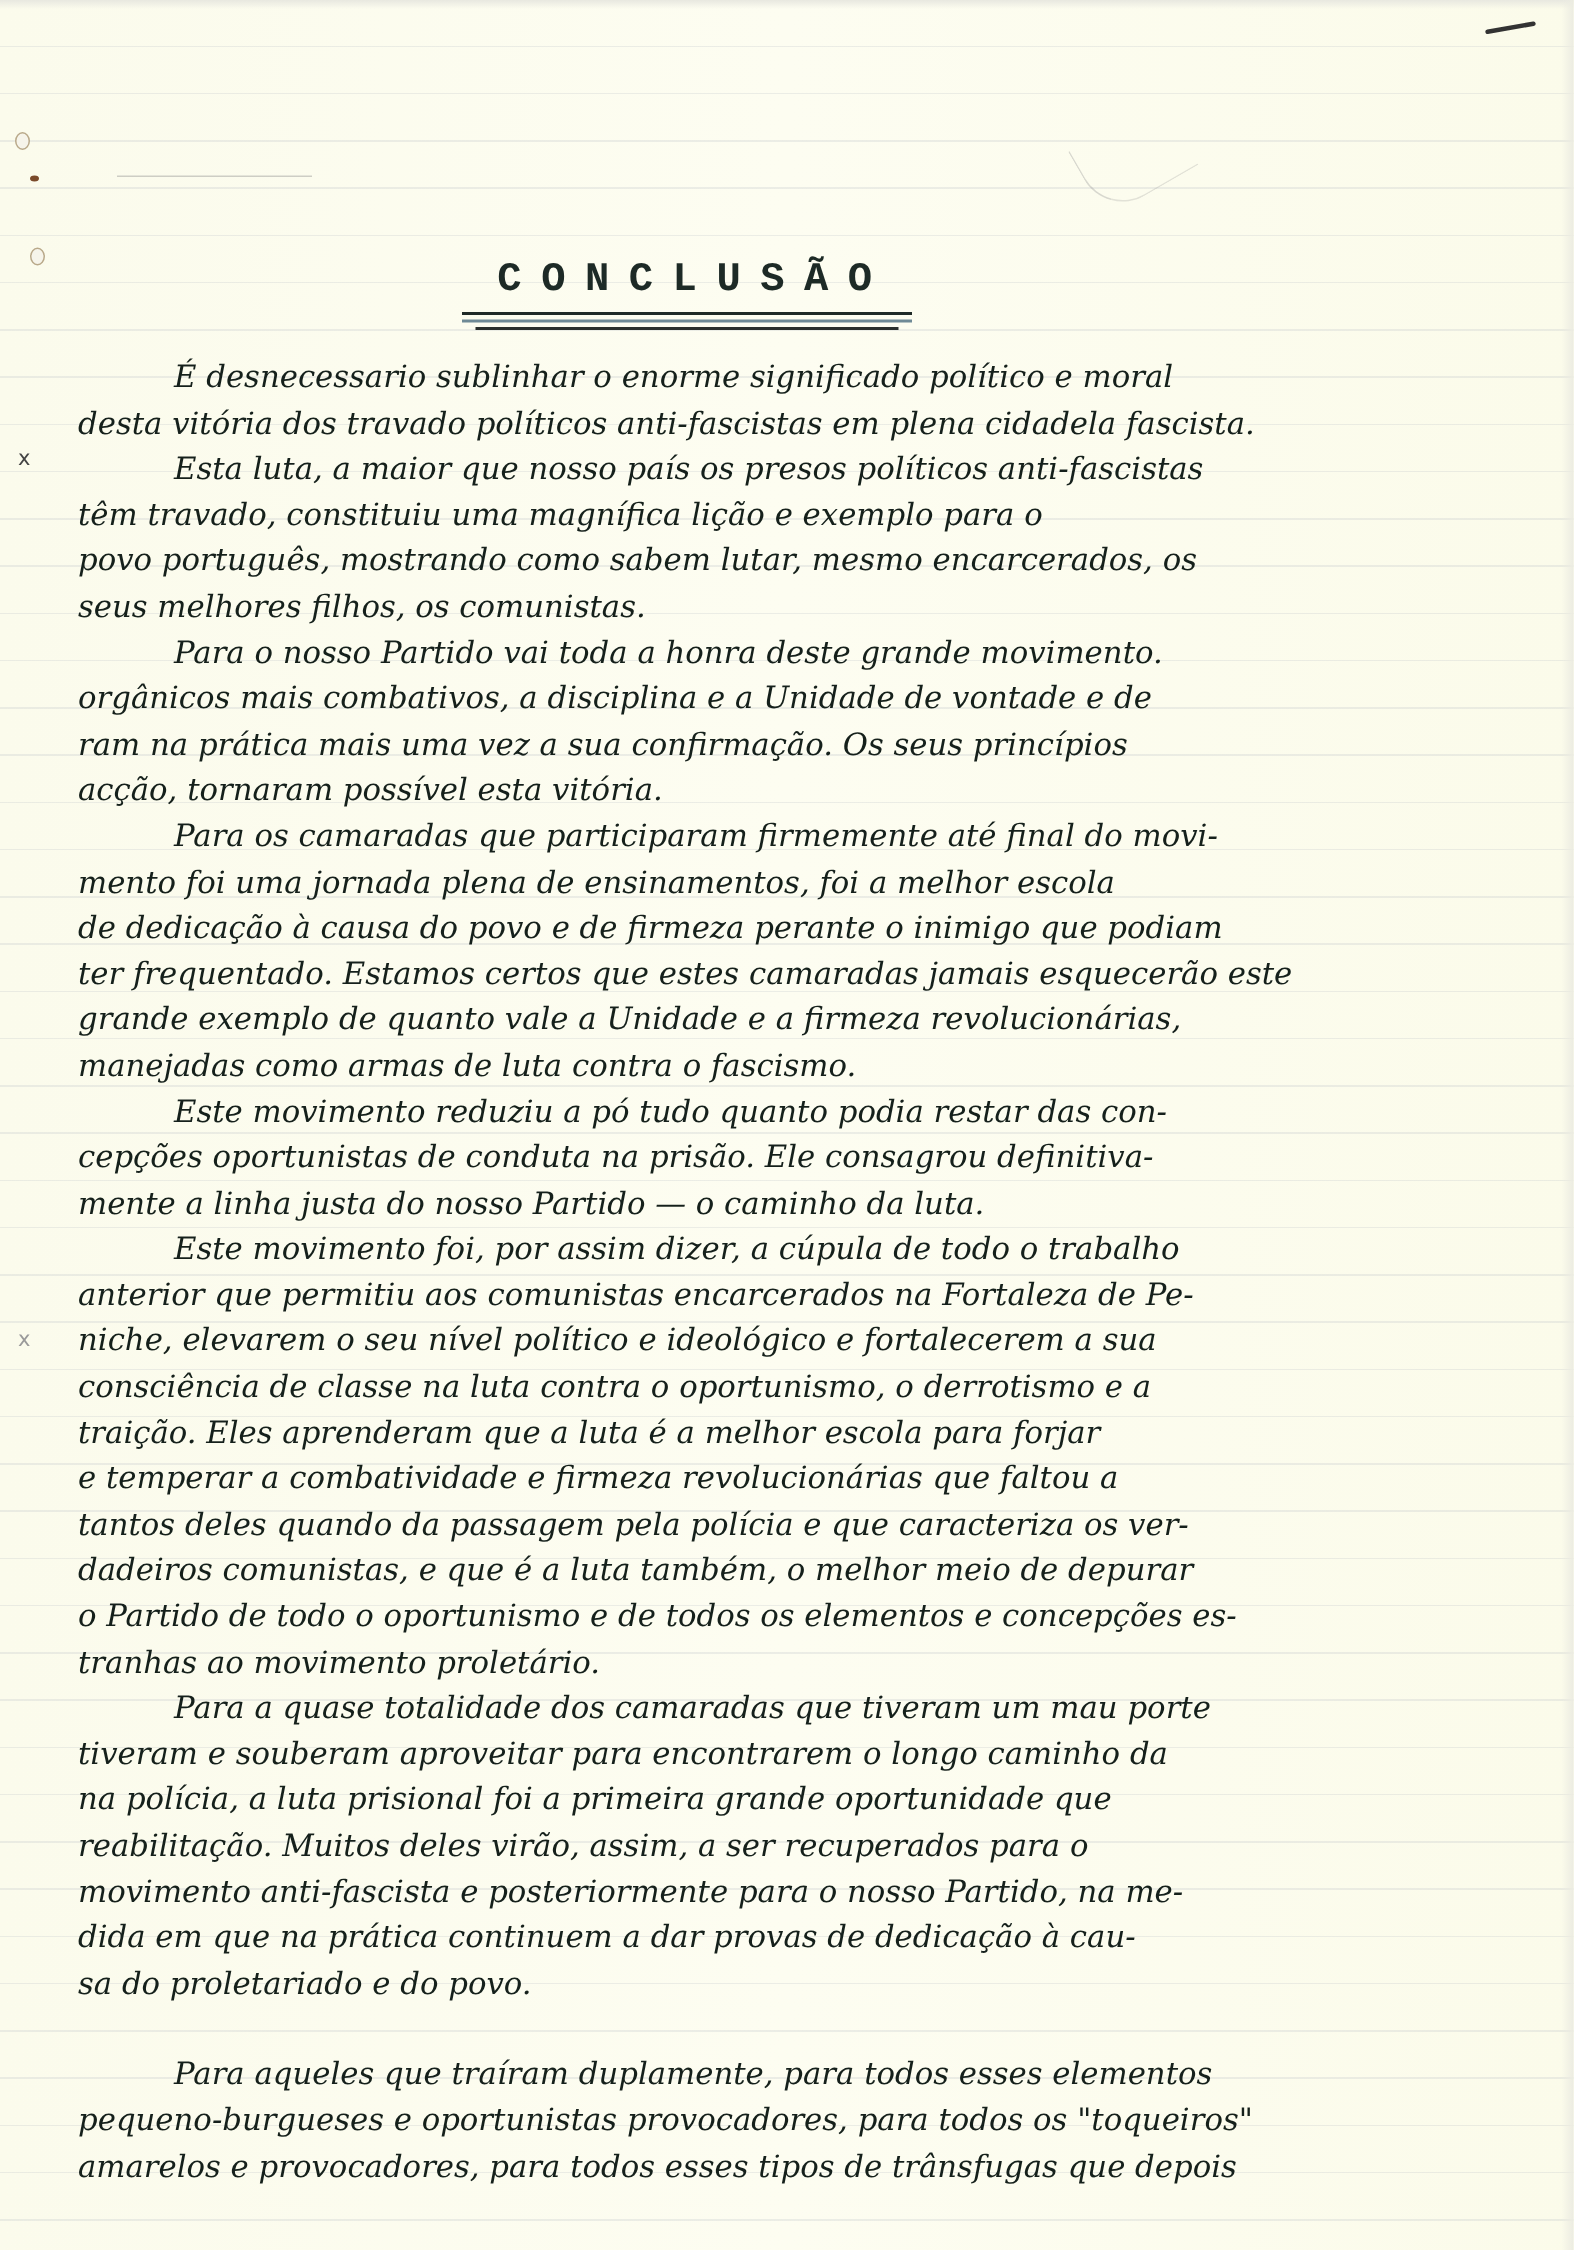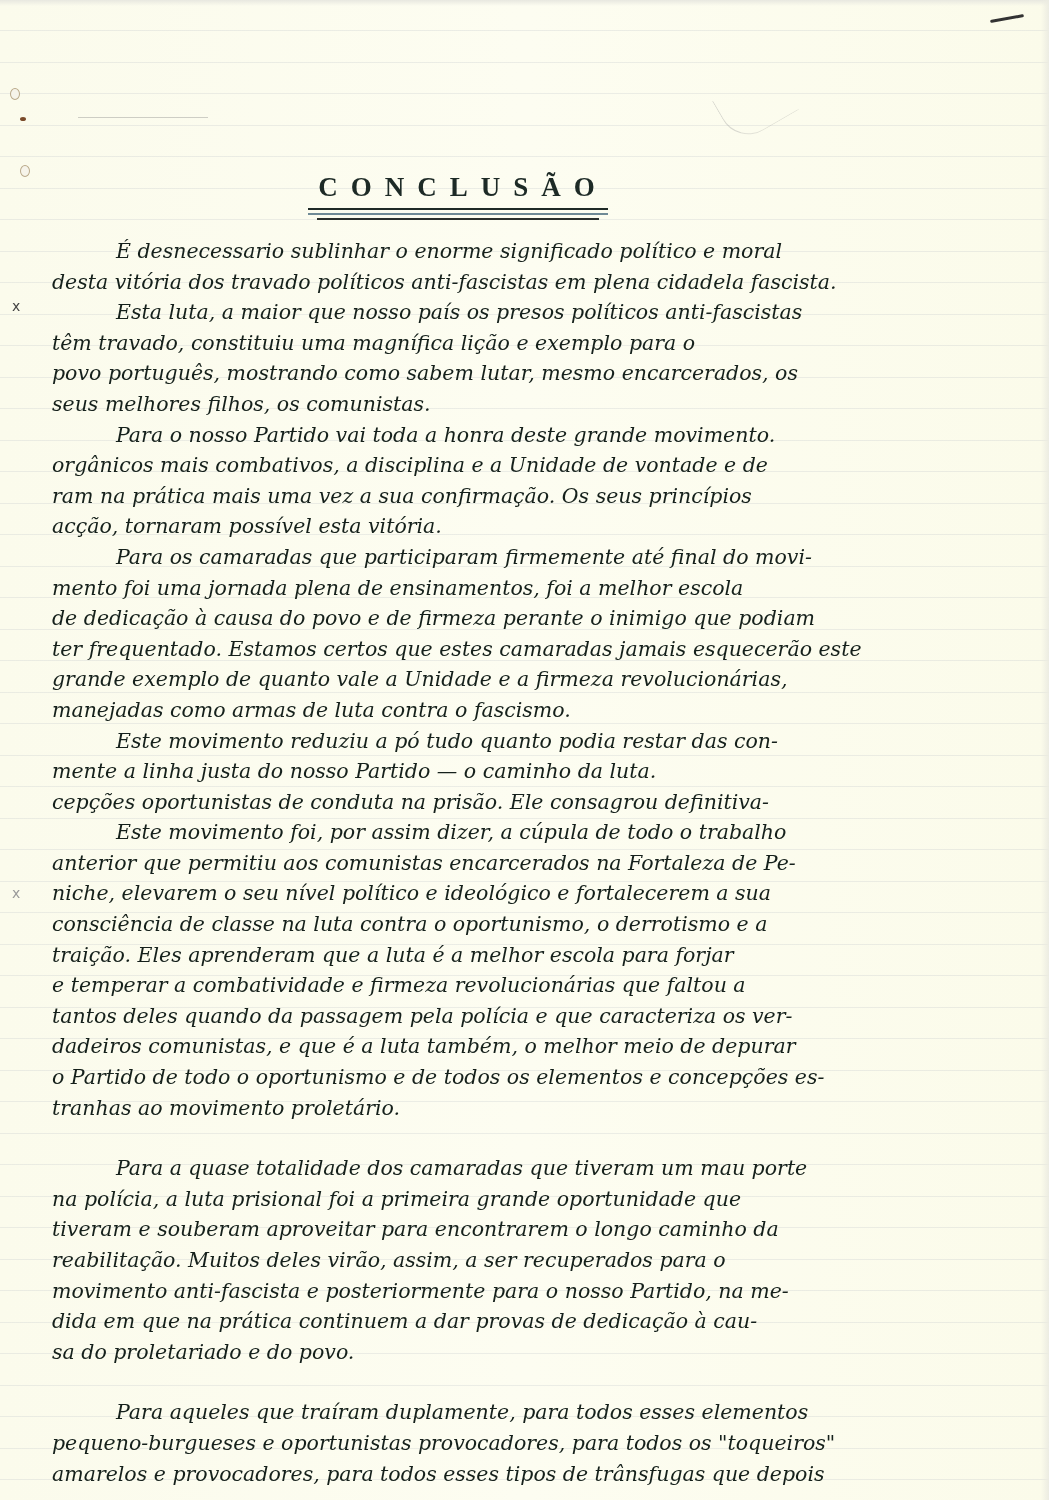--- a/index.html
+++ b/index.html
@@ -88,21 +88,21 @@
       background: rgba(120,120,120,0.35);
     }
     .title-wrap {
       position: absolute;
       left: 308px;
       top: 174px;
       width: 300px;
       text-align: center;
     }
     .title {
-      font-family: Liberation Serif, serif;
+      font-family: Liberation Mono, monospace;
       font-weight: bold;
       font-size: 27px;
       letter-spacing: 13px;
       color: #1d2a26;
       line-height: 1;
       padding-left: 10px;
       text-align: center;
     }
     .title-rule {
       height: 2px;
@@ -121,21 +121,21 @@
       font-style: italic;
       font-size: 20.5px;
       line-height: 30.6px;
     }
     .para { margin: 0; }
     .line {
       display: block;
       white-space: nowrap;
     }
     .line.indent { padding-left: 64px; }
-    .para.gap { margin-top: 30px; }
+    .para.gap { }
     .para.gap2 { margin-top: 30px; }
     .margin-mark {
       position: absolute;
       left: 12px;
       color: #444;
       font-family: "DejaVu Sans", sans-serif;
       font-size: 14px;
     }
     .margin-mark.faint { color: #9a9a9a; }
   </style>
@@ -186,41 +186,41 @@
       <span class="line indent">Para os camaradas que participaram firmemente até final do movi-</span>
       <span class="line">mento foi uma jornada plena de ensinamentos, foi a melhor escola</span>
       <span class="line">de dedicação à causa do povo e de firmeza perante o inimigo que podiam</span>
       <span class="line">ter frequentado.  Estamos certos que estes camaradas jamais esquecerão este</span>
       <span class="line">grande exemplo de quanto vale a  Unidade e a firmeza revolucionárias,</span>
       <span class="line">manejadas como armas de luta contra o fascismo.</span>
     </div>
 
     <div class="para">
       <span class="line indent">Este movimento reduziu a pó tudo quanto podia restar das con-</span>
+      <span class="line">cepções oportunistas de conduta na prisão.  Ele consagrou definitiva-</span>
       <span class="line">mente a linha justa do nosso Partido — o caminho da luta.</span>
-      <span class="line">cepções oportunistas de conduta na prisão.  Ele consagrou definitiva-</span>
     </div>
 
     <div class="para">
       <span class="line indent">Este movimento foi, por assim dizer, a cúpula de todo o trabalho</span>
       <span class="line">anterior que permitiu aos comunistas encarcerados na Fortaleza de Pe-</span>
       <span class="line">niche, elevarem o seu nível político e ideológico e fortalecerem a sua</span>
       <span class="line">consciência de classe na luta contra o oportunismo, o derrotismo e a</span>
       <span class="line">traição.  Eles aprenderam que a luta é a melhor escola para forjar</span>
       <span class="line">e temperar a combatividade e firmeza revolucionárias que faltou a</span>
       <span class="line">tantos deles quando da passagem pela polícia e que caracteriza os ver-</span>
       <span class="line">dadeiros comunistas, e que é a luta também, o melhor meio de depurar</span>
       <span class="line">o Partido de todo o oportunismo e de todos os elementos e concepções es-</span>
       <span class="line">tranhas ao movimento proletário.</span>
     </div>
 
     <div class="para gap">
       <span class="line indent">Para a quase totalidade dos camaradas que tiveram um mau porte</span>
+      <span class="line">tiveram e souberam aproveitar para encontrarem o longo caminho da</span>
       <span class="line">na polícia, a luta prisional foi a primeira grande oportunidade  que</span>
-      <span class="line">tiveram e souberam aproveitar para encontrarem o longo caminho da</span>
       <span class="line">reabilitação.  Muitos deles virão, assim, a ser recuperados para o</span>
       <span class="line">movimento anti-fascista e posteriormente para o nosso Partido, na me-</span>
       <span class="line">dida em que na prática continuem a dar provas de dedicação à cau-</span>
       <span class="line">sa do proletariado e do povo.</span>
     </div>
 
     <div class="para gap2">
       <span class="line indent">Para aqueles que traíram duplamente, para todos esses elementos</span>
       <span class="line">pequeno-burgueses e oportunistas provocadores, para todos os "toqueiros"</span>
       <span class="line">amarelos e provocadores, para todos esses tipos de trânsfugas que depois</span>

